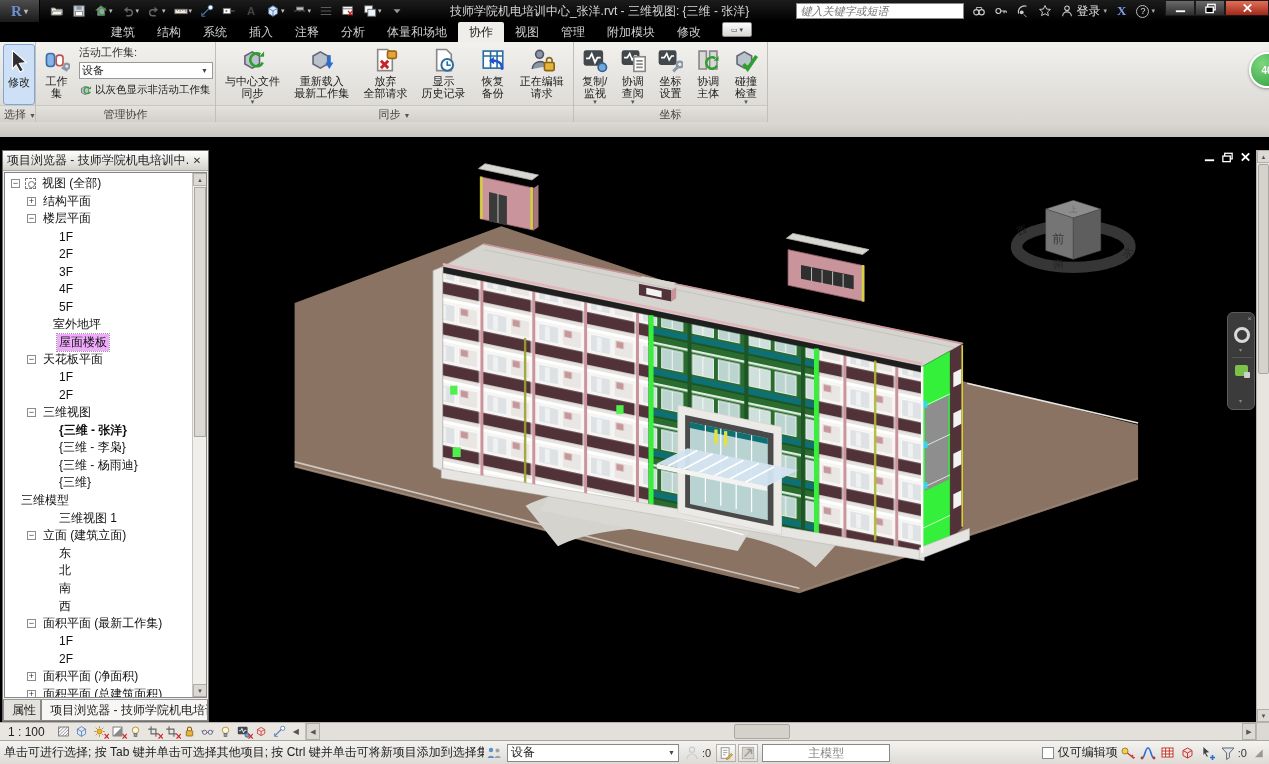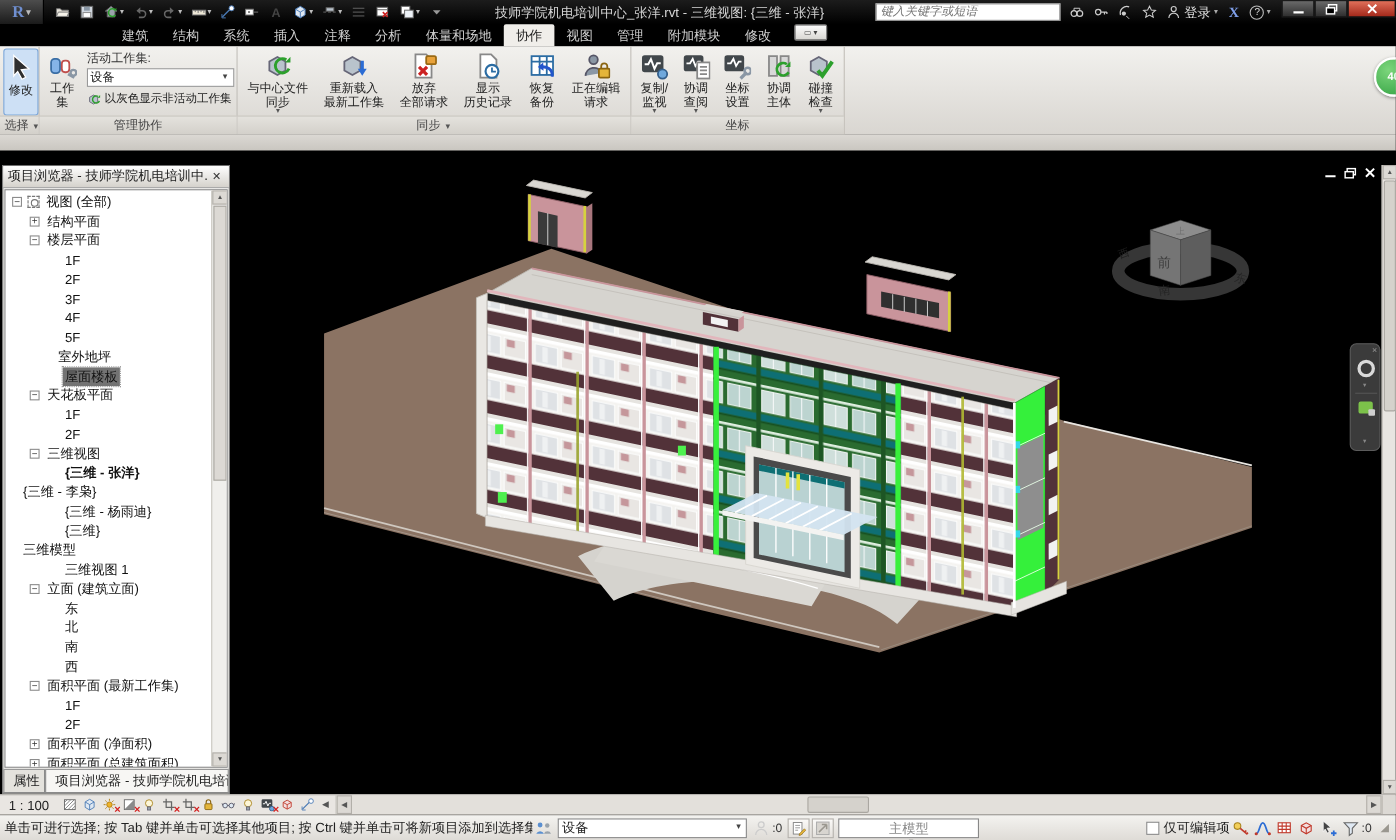--- a/index.html
+++ b/index.html
@@ -76,21 +76,21 @@
 
   
   .browser{position:absolute;left:2px;top:13px;width:207px;height:572px;background:#f0efec;border:1px solid #6e6e6e;display:flex;flex-direction:column;}
   .btitle{height:20px;background:linear-gradient(#fefefe,#d5d2cc);display:flex;align-items:center;font-size:12px;color:#222;padding:0 4px;border-bottom:1px solid #aaa;}
   .btitle .t{flex:1;white-space:nowrap;overflow:hidden;}
   .bclose{width:14px;height:14px;display:flex;align-items:center;justify-content:center;font-size:10px;color:#333;}
   .bbody{flex:1;position:relative;background:#fff;border:1px solid #898989;margin:1px;overflow:hidden;}
   #tree{position:absolute;left:0;top:2px;right:14px;bottom:0;overflow:hidden;}
   .trow{height:17.6px;display:flex;align-items:center;font-size:12px;color:#111;white-space:nowrap;}
   .trow.bold .tlabel{font-weight:bold;}
-  .trow.sel .tlabel{background:#737373;outline:1px dotted #999;}
+  .trow.sel .tlabel{background:#f0abfc;outline:1px dotted #999;}
   .exp{width:9px;height:9px;border:1px solid #8c8c8c;background:#fff;font-size:9px;line-height:7px;text-align:center;color:#333;margin-right:5px;flex:none;}
   .exp.none{border:none;background:transparent;}
   .ticon{width:11px;height:11px;border:1px dashed #777;margin-right:4px;position:relative;flex:none;}
   .ticon::after{content:"";position:absolute;left:2px;top:2px;width:5px;height:5px;border:1px solid #777;border-radius:50%;}
   .tlabel{padding:0 2px;}
   .bscroll{position:absolute;right:0;top:0;bottom:0;width:14px;background:#f0efec;border-left:1px solid #c9c6c0;}
   .bscroll .sbtn{width:14px;}
   .bthumb{position:absolute;left:1px;top:14px;width:12px;height:250px;background:#dcd9d4;border:1px solid #aaa7a1;}
   .btabs{height:22px;display:flex;background:#cfccc6;border-top:1px solid #999;}
   .btab{font-size:12px;color:#222;padding:2px 8px;border:1px solid #8a8a8a;border-top:none;background:#e4e2dd;white-space:nowrap;overflow:hidden;}
@@ -876,21 +876,21 @@
               <span class="tlabel">2F</span>
             </div>
             <div class="trow" style="padding-left: 22px;">
               <span class="exp">−</span>
               <span class="tlabel">三维视图</span>
             </div>
             <div class="trow bold" style="padding-left: 38px;">
               <span class="exp none"></span>
               <span class="tlabel">{三维 - 张洋}</span>
             </div>
-            <div class="trow" style="">
+            <div class="trow" style="padding-left: 38px;">
               <span class="exp none"></span>
               <span class="tlabel">{三维 - 李枭}</span>
             </div>
             <div class="trow" style="padding-left: 38px;">
               <span class="exp none"></span>
               <span class="tlabel">{三维 - 杨雨迪}</span>
             </div>
             <div class="trow" style="padding-left: 38px;">
               <span class="exp none"></span>
               <span class="tlabel">{三维}</span>

